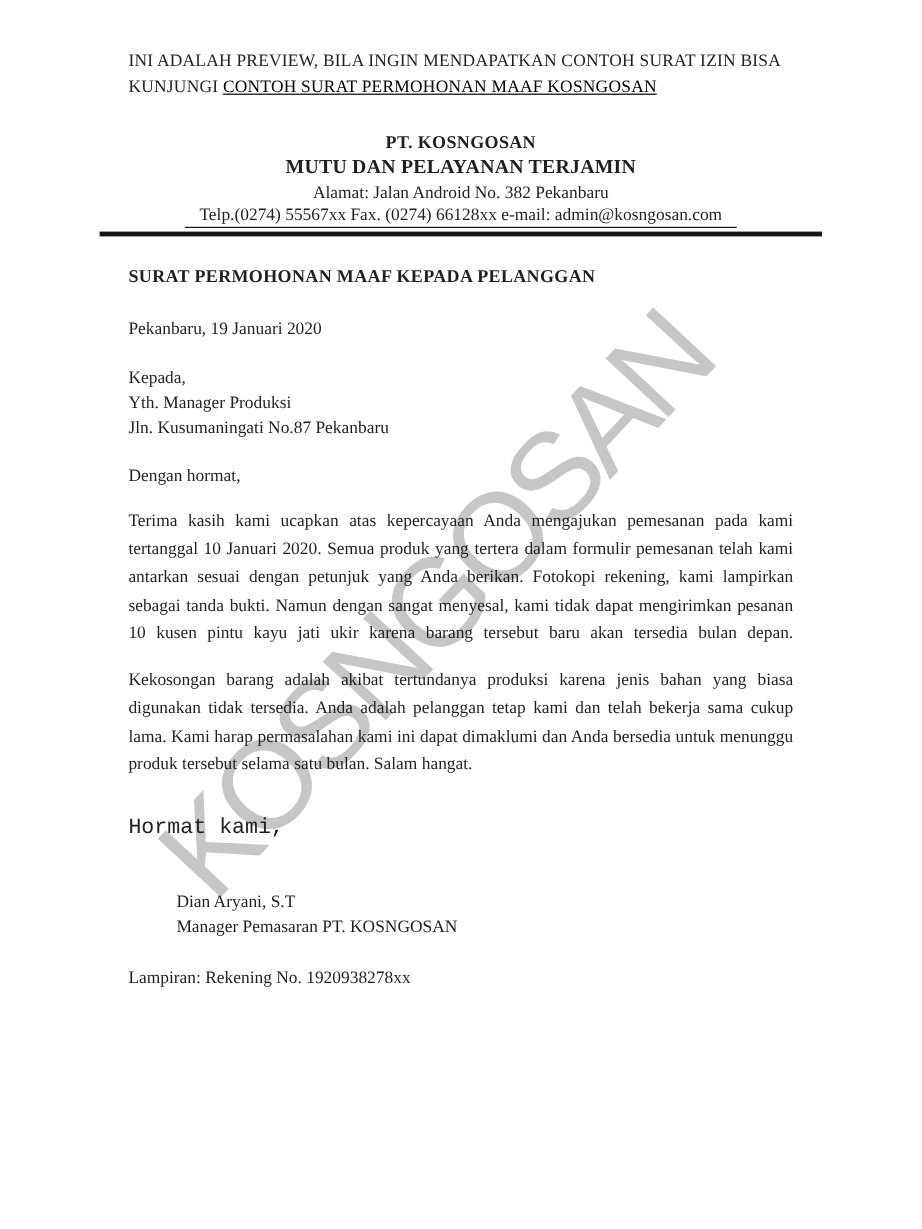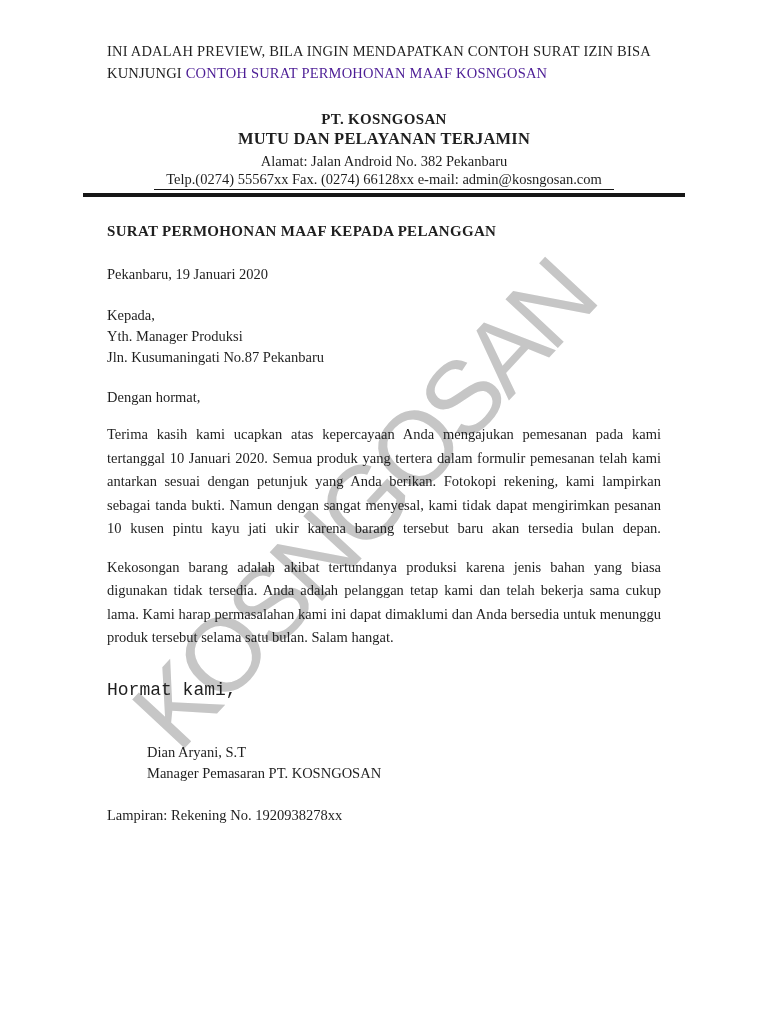--- a/index.html
+++ b/index.html
@@ -33,21 +33,22 @@
     position: relative;
     z-index: 1;
     padding: 40px 107px 0 107px;
   }
   .disclaimer {
     font-size: 14.5px;
     line-height: 22px;
     letter-spacing: 0.2px;
   }
   .disclaimer-link {
-    color: #4c1d95;
+    color: #000000;
+    text-decoration: underline;
     cursor: pointer;
   }
   .letterhead { text-align: center; }
   .lh-company {
     margin-top: 25px;
     font-size: 15px; font-weight: bold;
     line-height: 20px;
     letter-spacing: 0.3px;
   }
   .lh-tagline {

